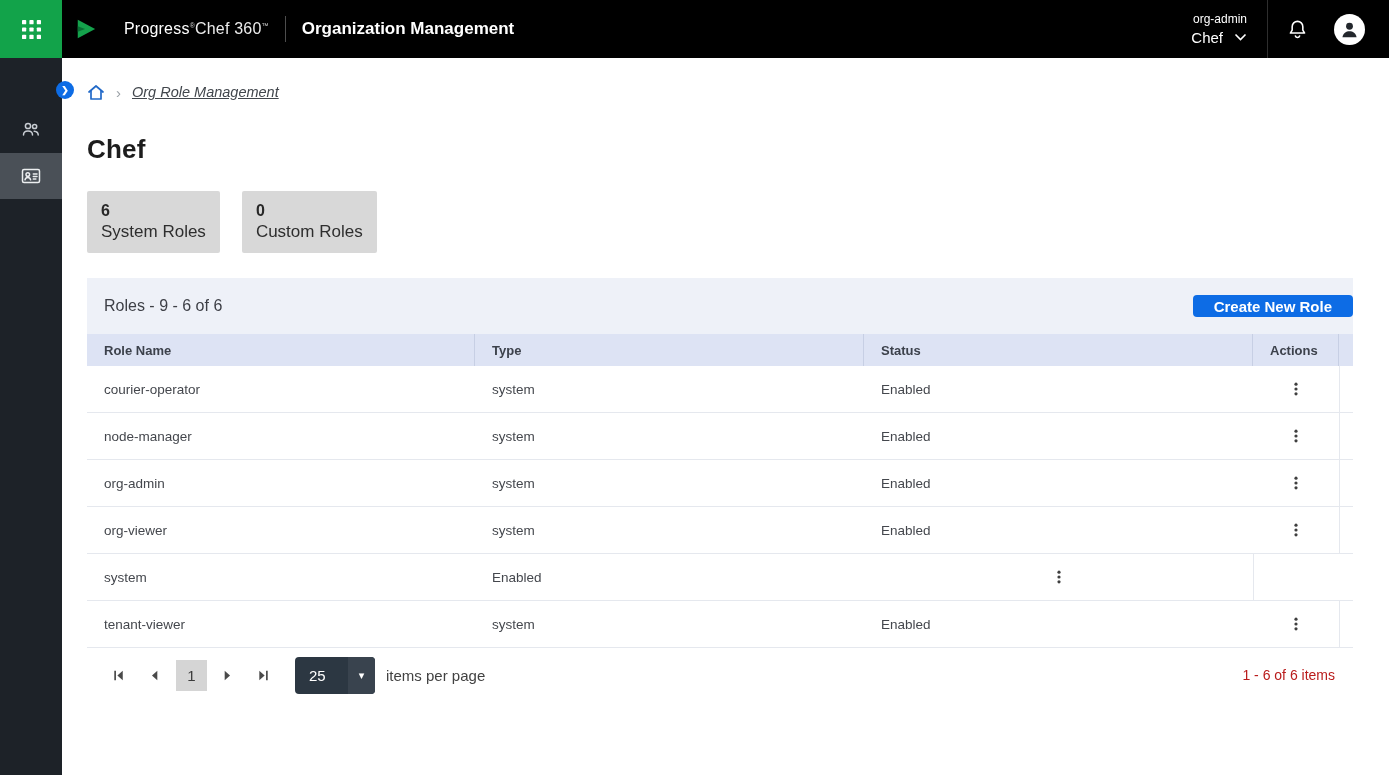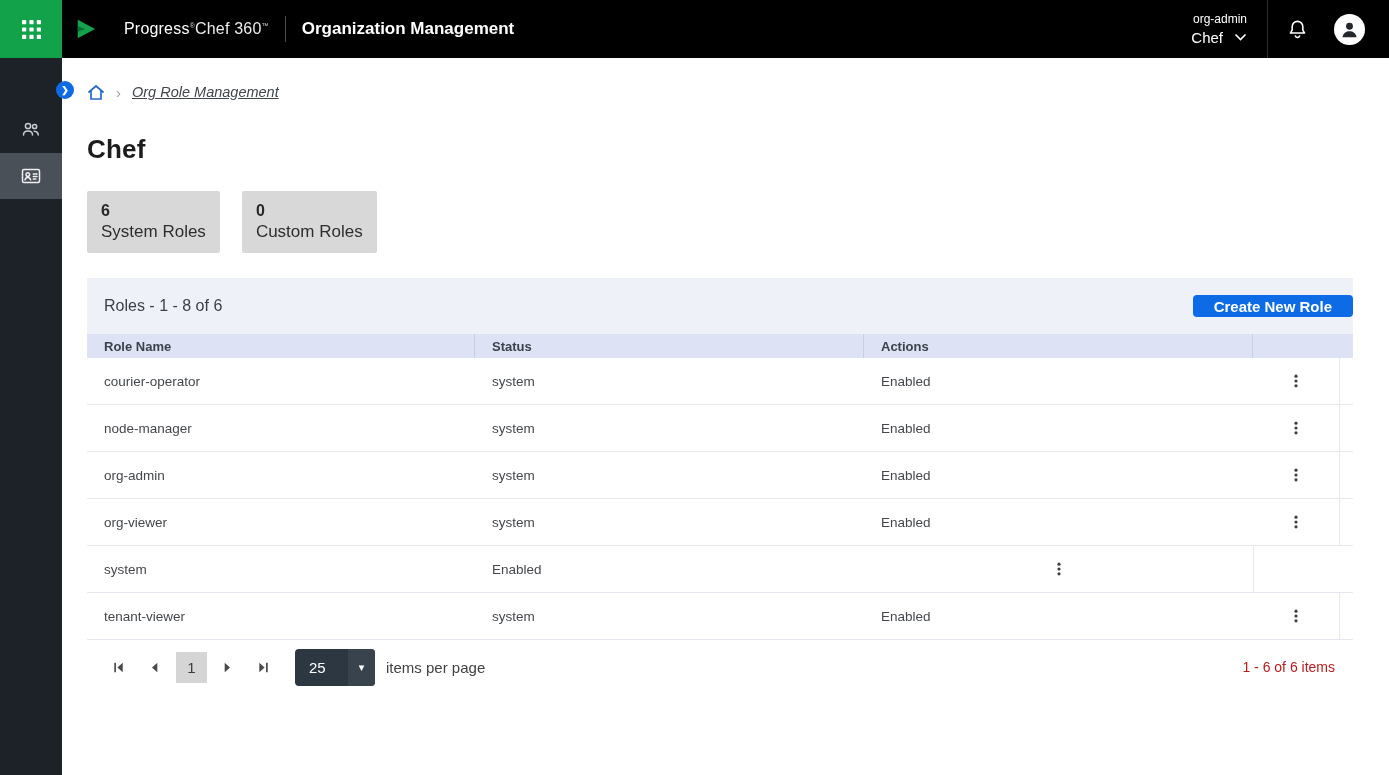--- a/index.html
+++ b/index.html
@@ -42,21 +42,21 @@
   .stat-card { min-width:130px; padding:10px 14px 12px; background:var(--stat-card-bg,#d8d8d8); border-radius:2px; }
   .stat-value { font-size:16px; font-weight:700; color:#282828; line-height:20px; }
   .stat-label { font-size:17px; color:#2e2e2e; margin-top:2px; line-height:18px; }
 
   
   .panel { margin-top:25px; width:1266px; }
   .panel-header { height:56px; background:var(--panel-header-bg,#eef1f8); display:flex; align-items:center; padding-left:17px; }
   .panel-title { font-size:16px; color:#3d3f46; }
   .create-btn { margin-left:auto; height:22px; padding:0 21px; background:var(--accent-blue,#0d6ce5); color:#fff; font-size:15px; font-weight:700; border:none; border-radius:4px; cursor:pointer; font-family:inherit; }
   .grid-header, .trow { display:grid; grid-template-columns:388px 389px 389px 86px 14px; }
-  .grid-header { background:var(--grid-header-bg,#dde3f4); height:24px; }
+  .grid-header { background:var(--grid-header-bg,#dde3f4); height:32px; }
   .gh-cell { display:flex; align-items:center; padding-left:17px; font-size:13px; font-weight:700; color:#3c414b; border-right:1px solid #c7cfe4; overflow:hidden; }
   .gh-cell.gutter { padding:0; border-right:none; }
   .trow { height:47px; border-bottom:1px solid #e5e8ee; background:#fff; }
   .cell { display:flex; align-items:center; padding-left:17px; font-size:13.5px; color:#44474d; overflow:hidden; }
   .cell.actions { justify-content:center; padding-left:0; }
   .cell.gutter { padding:0; border-left:1px solid #e5e8ee; }
   .kebab { width:30px; height:30px; border:none; background:transparent; cursor:pointer; display:flex; align-items:center; justify-content:center; border-radius:50%; }
 
   
   .pager { height:54px; display:flex; align-items:center; padding:0 10px 0 14px; background:#fff; }
@@ -189,26 +189,27 @@
         <div class="stat-label">System Roles</div>
       </div>
       <div class="stat-card">
         <div class="stat-value">0</div>
         <div class="stat-label">Custom Roles</div>
       </div>
     </div>
 
     <section class="panel">
       <div class="panel-header">
-        <div class="panel-title">Roles - 1 - 8 of 6</div>
+        <div class="panel-title">Roles - 9 - 6 of 6</div>
         <button class="create-btn">Create New Role</button>
       </div>
 
       <div class="grid-header">
         <div class="gh-cell">Role Name</div>
+        <div class="gh-cell">Type</div>
         <div class="gh-cell">Status</div>
         <div class="gh-cell">Actions</div>
         <div class="gh-cell gutter"></div>
       </div>
 
       <div id="rows">
   <div class="trow">
     <div class="cell">
               <span>courier-operator</span>
             </div>

